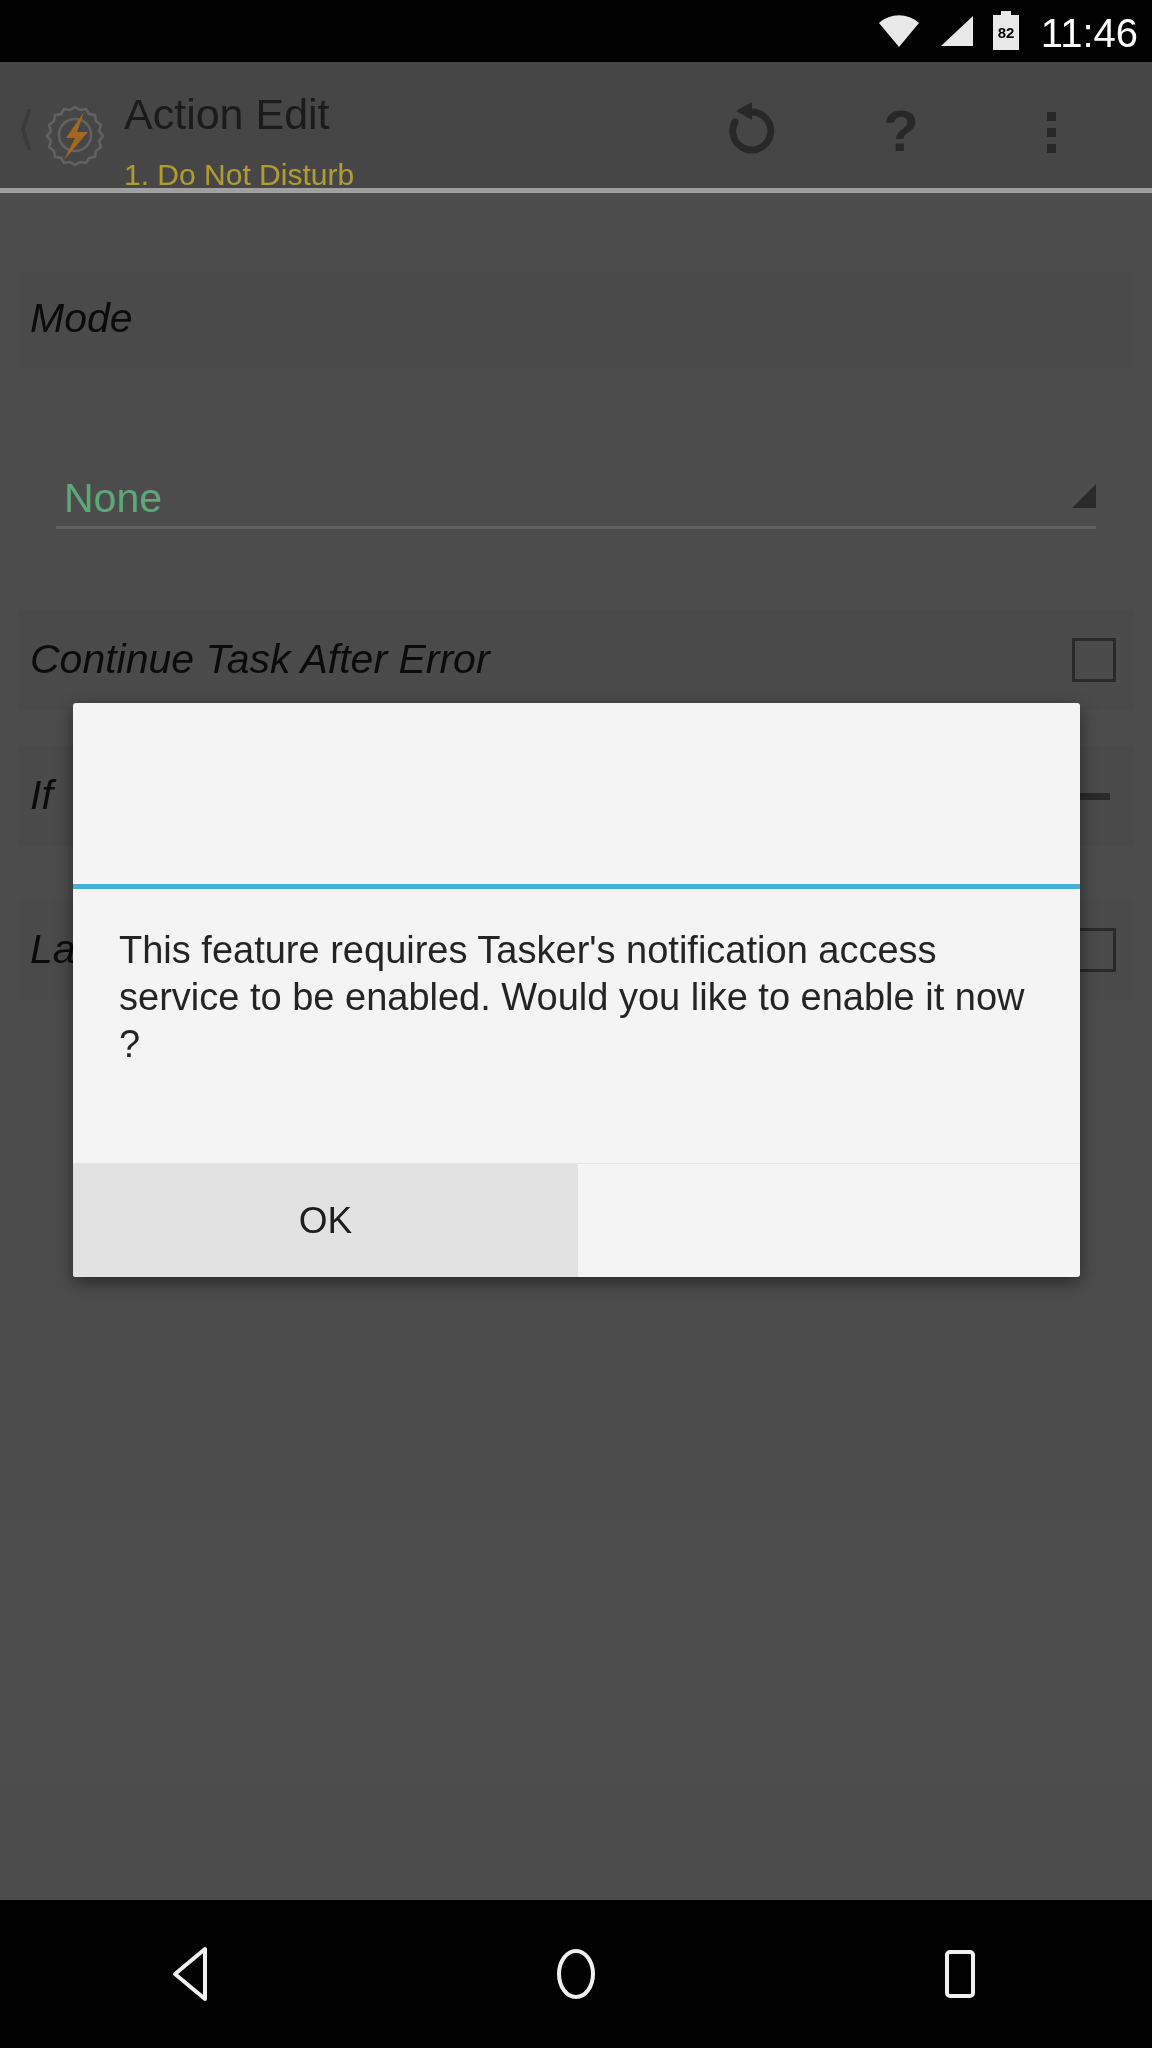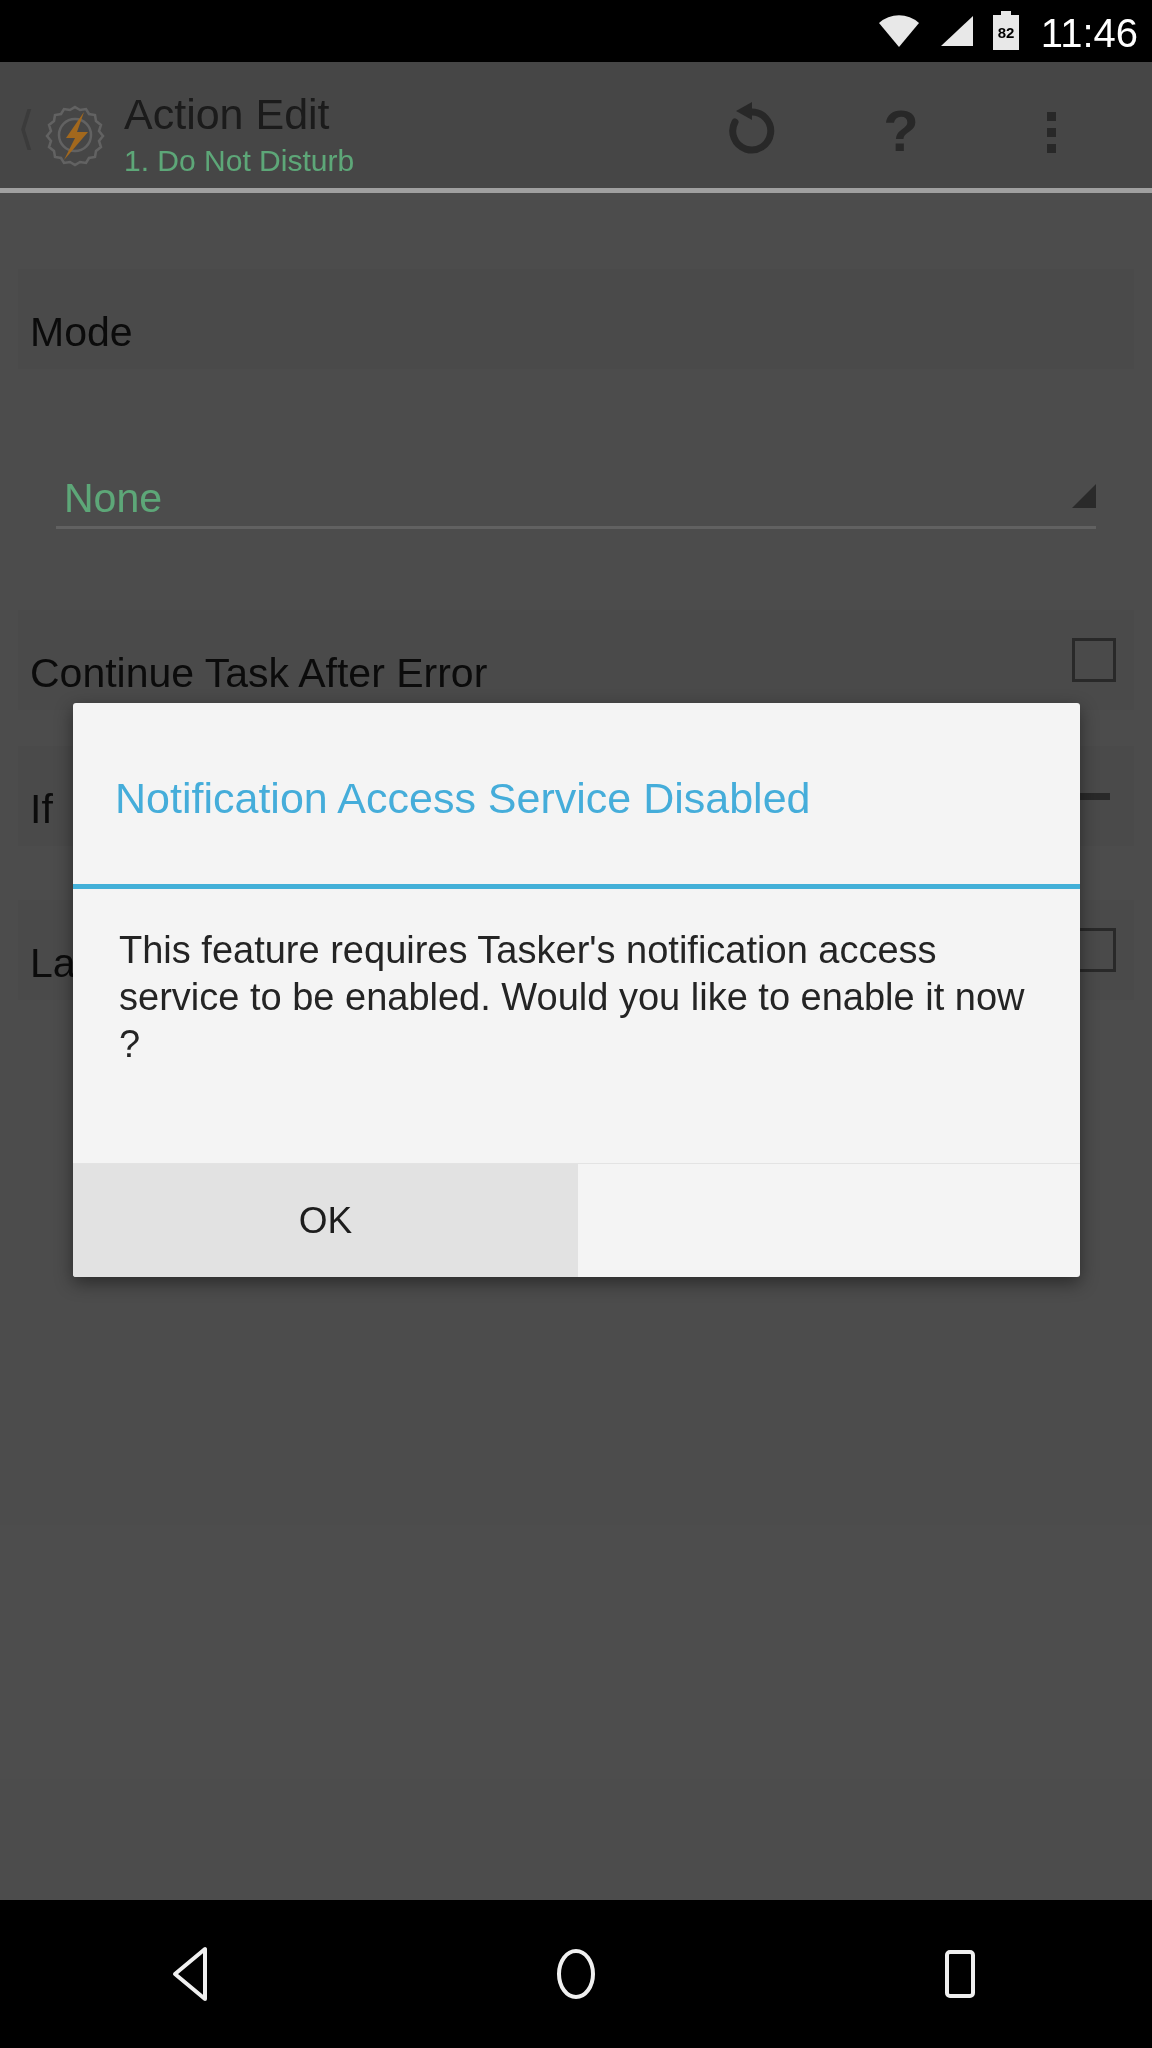--- a/index.html
+++ b/index.html
@@ -78,25 +78,25 @@
     left: 124px; top: 26px;
   }
   #app-title {
     color: #272727;
     font-size: 43px;
     line-height: 52px;
     font-weight: normal;
     white-space: nowrap;
   }
   #app-subtitle {
-    color: #86efac;
+    color: #fde047;
     font-size: 30px;
     line-height: 38px;
     white-space: nowrap;
-    margin-top: 2px;
+    margin-top: 16px;
   }
   .ab-action {
     position: absolute;
     top: 34px;
     width: 70px; height: 70px;
   }
   #action-undo { left: 716px; }
   #action-help { left: 866px; }
   #action-overflow { left: 1016px; }
   #help-glyph {
@@ -121,23 +121,23 @@
     width: 1116px;
   }
   .row-band {
     background: #6a6a6a;
   }
   .row-label {
     position: absolute;
     left: 12px;
     color: #101010;
     font-size: 41px;
+    font-style: italic;
     line-height: 50px;
     white-space: nowrap;
-    margin-top: 14px;
   }
   .row-checkbox {
     position: absolute;
     width: 44px; height: 44px;
     border: 3px solid #3b3b3b;
     background: transparent;
   }
   .row-dash {
     position: absolute;
     width: 32px; height: 7px;
@@ -358,21 +358,20 @@
 
     <div class="form-row row-band" id="row-label">
       <div class="row-label" style="top:24px;">Label</div>
       <div class="row-checkbox" style="right:18px; top:28px;"></div>
     </div>
   </div>
 
   <div id="scrim"></div>
 
   <div id="dialog">
-    <div id="dialog-title">Notification Access Service Disabled</div>
     <div id="dialog-divider"></div>
     <div id="dialog-message">This feature requires Tasker's notification access service to be enabled. Would you like to enable it now ?</div>
     <div id="dialog-buttons">
       <button class="dialog-btn" id="btn-ok">OK</button>
     </div>
   </div>
 
   <div id="nav-bar">
     <div class="nav-btn">
       <svg width="54" height="58" viewBox="0 0 54 58">

